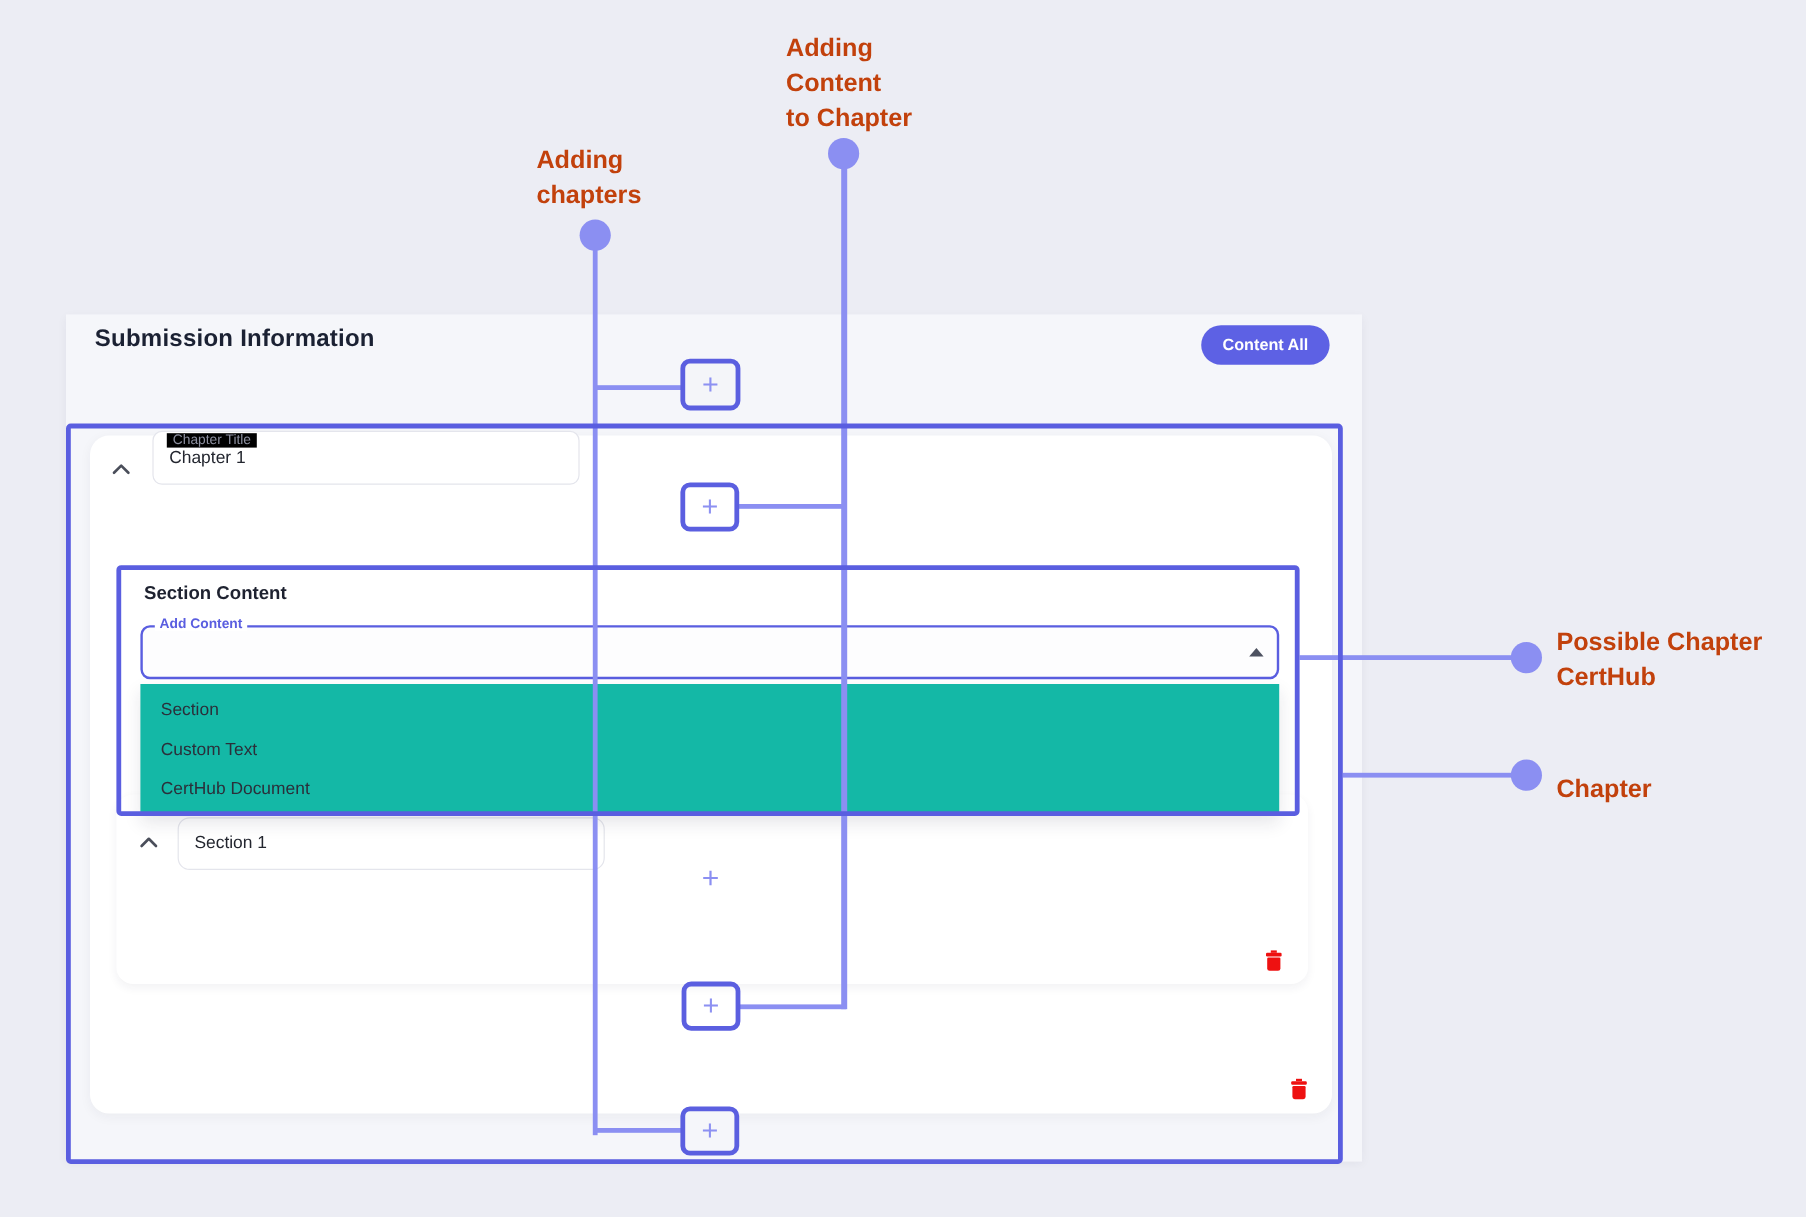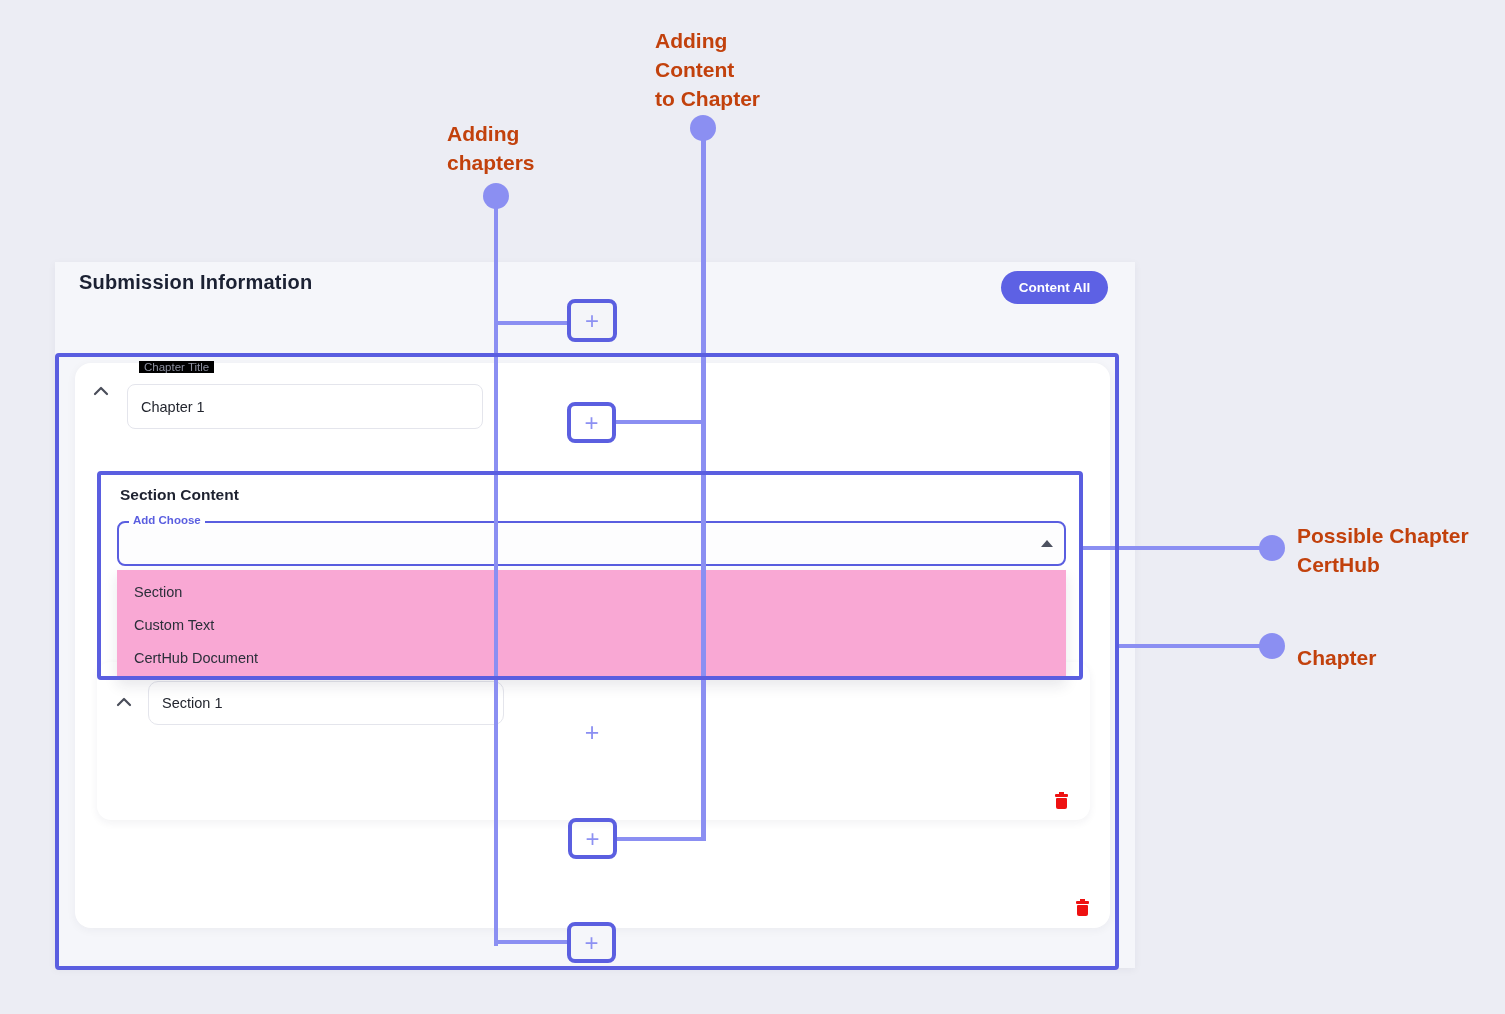--- a/index.html
+++ b/index.html
@@ -24,37 +24,37 @@
     background:#fff; border-radius:16px; box-shadow:0 2px 10px rgba(30,30,60,.05); z-index:2; }
 
   .chevron { width:16px; height:10px; z-index:4; background:transparent; border:none; cursor:pointer; padding:0; }
   .chevron svg { display:block; }
   .chapter-chevron { left:93px; top:386px; }
   .section-chevron { left:116px; top:697px; }
 
   .outlined-input { background:#fff; border:1px solid #e4e5ec; border-radius:8px;
     font-size:14.5px; color:#23262f; padding:0 13px; z-index:3;
     font-family:"Liberation Sans", sans-serif; }
-  .chapter-title-input { left:127px; top:384px; width:356px; height:45px; }
+  .chapter-title-input { left:127px; top:359px; width:356px; height:45px; }
   .section-title-input { left:148px; top:681px; width:356px; height:44px; border-radius:10px; z-index:4; }
 
   .float-label { font-size:11.5px; color:#8d90a0; background:#000000; padding:0 5px; z-index:4; }
   .chapter-title-label { left:139px; top:361px; }
 
   .choose-content-heading { left:120px; top:486px; font-size:15.5px; font-weight:bold; color:#1e2230; z-index:3; }
 
   .add-content-select { left:117px; top:521px; width:949px; height:45px;
     background:#fdfdfe; border:2px solid #5a5ee0; border-radius:8px; z-index:4; cursor:pointer; }
   .add-content-label { left:129px; top:514px; font-size:11.5px; font-weight:bold; color:#5a5ee0;
     background:#fff; padding:0 4px; z-index:5; }
   .caret-up { left:1041px; top:540px; width:0; height:0;
     border-left:6px solid transparent; border-right:6px solid transparent;
     border-bottom:7px solid #4d5160; z-index:5; }
 
-  .dropdown-menu { left:117px; top:570px; width:949px; height:110px; background:#f9a8d4;
+  .dropdown-menu { left:117px; top:570px; width:949px; height:110px; background:#14b8a6;
     border-radius:0 0 4px 4px; box-shadow:0 6px 14px rgba(30,30,60,.10);
     z-index:5; padding-top:6px; }
   .dropdown-option { height:33px; line-height:33px; padding-left:17px;
     font-size:14.5px; color:#2b2f3a; cursor:pointer; }
 
   .section-card { left:97px; top:662px; width:993px; height:158px;
     background:#fff; border-radius:14px; box-shadow:0 3px 8px rgba(30,30,60,.06); z-index:3; }
 
   .section-add-plus { left:578px; top:718px; width:28px; height:28px;
     font-size:25px; font-weight:400; color:#8b8ff2; text-align:center; line-height:28px;
@@ -120,21 +120,21 @@
       <path d="M2 8 L8 2 L14 8" fill="none" stroke="#4a4e5a" stroke-width="2.2" stroke-linecap="round" stroke-linejoin="round"></path>
     </svg>
 </button>
 
 <span class="abs float-label chapter-title-label">Chapter Title</span>
 <input class="abs outlined-input chapter-title-input" readonly="" value="Chapter 1" style="">
 
 <div class="abs choose-content-heading">Section Content</div>
 
 <div class="abs add-content-select"></div>
-<span class="abs add-content-label">Add Choose</span>
+<span class="abs add-content-label">Add Content</span>
 <div class="abs caret-up"></div>
 
 <div class="abs dropdown-menu">
   <div class="dropdown-option">Section</div>
   <div class="dropdown-option">Custom Text</div>
   <div class="dropdown-option">CertHub Document</div>
 </div>
 
 <div class="abs section-card"></div>
 

